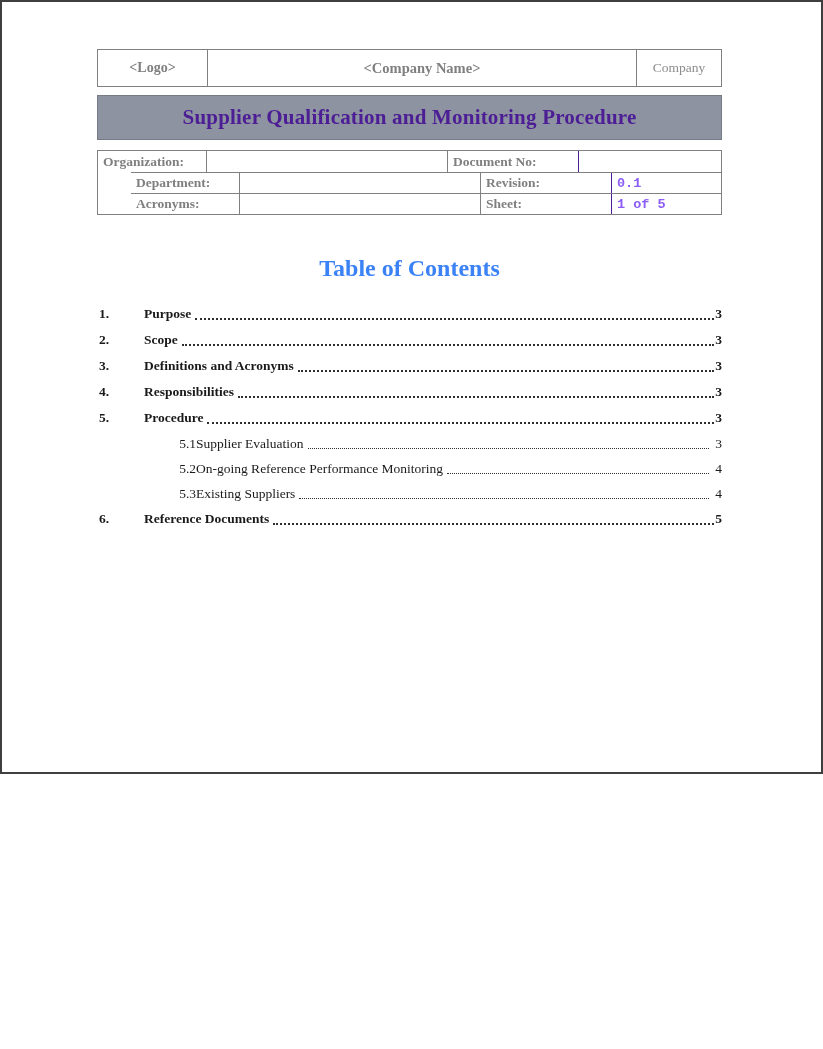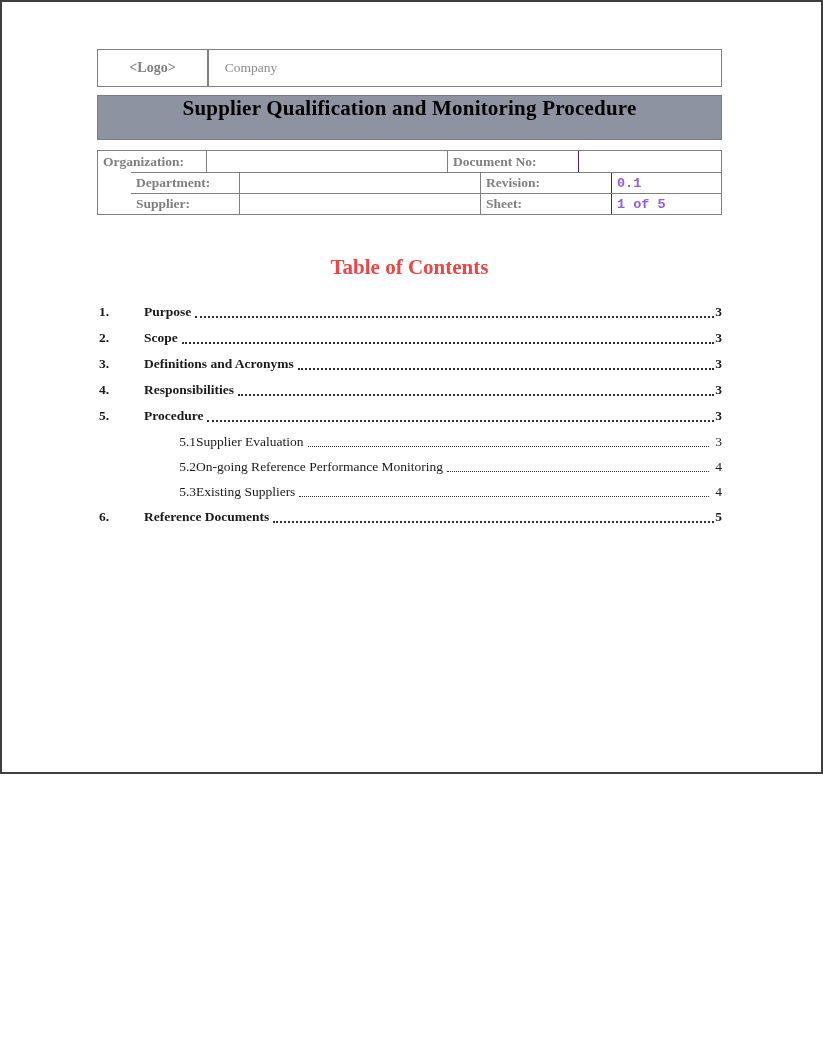--- a/index.html
+++ b/index.html
@@ -14,38 +14,38 @@
   .header-table{display:flex;height:38px;box-sizing:border-box;border:1px solid #808080;}
   .hcell{display:flex;align-items:center;justify-content:center;box-sizing:border-box;}
   .logo-cell{width:110px;border-right:1px solid #808080;color:#7f7f7f;font-weight:bold;font-size:14px;}
   .company-cell{flex:1;color:#7f7f7f;font-weight:bold;font-size:14.5px;}
   .normal-cell{width:85px;border-left:1px solid #808080;color:#8c8c8c;font-size:13.5px;}
 
   
   .banner{
     margin-top:8px;height:45px;box-sizing:border-box;
     background:#8d93a0;border:1px solid #767b85;
-    display:flex;align-items:flex-start;justify-content:center;
-    color:#000000;font-weight:bold;font-size:21px;letter-spacing:.2px;
+    display:flex;align-items:center;justify-content:center;
+    color:#4c1d95;font-weight:bold;font-size:21px;letter-spacing:.2px;
   }
 
   
   .meta-table{margin-top:10px;border:1px solid #808080;}
   .meta-row{display:flex;height:21px;box-sizing:border-box;}
   .meta-row + .meta-row{border-top:1px solid #808080;margin-left:33px;}
   .mcell{display:flex;align-items:center;box-sizing:border-box;font-size:13.5px;padding:0 0 0 5px;}
   .mlabel{color:#7f7f7f;font-weight:bold;}
   .mvalue{color:#8b5cf6;font-weight:bold;font-family:Liberation Mono, monospace;}
   .c1{width:109px;border-right:1px solid #808080;}
   .c2{width:241px;border-right:1px solid #808080;}
   .c3{width:131px;border-right:1px solid #4c1d95;}
   .c4{flex:1;}
 
   
-  .toc-title{margin:40px 0 19px;text-align:center;font-weight:bold;font-size:21px;color:#ef4444;}
+  .toc-title{margin:40px 0 19px;text-align:center;font-weight:bold;font-size:24px;color:#3b82f6;}
   .toc{padding-left:2px;}
   .toc-row{display:flex;height:26px;line-height:26px;font-size:13.5px;color:#1a1a1a;cursor:pointer;}
   .toc-row.l1{font-weight:bold;}
   .toc-row.l2{font-weight:normal;padding-left:47px;height:25px;line-height:25px;}
   .num{flex:none;width:45px;}
   .l2 .num{width:50px;text-align:right;}
   .leader{flex:1;position:relative;}
   .leader::after{
     content:"";position:absolute;left:4px;right:1px;bottom:7px;
     border-bottom:2px dotted #2e2e2e;
@@ -56,20 +56,23 @@
 </head>
 <body>
 
 <div class="page">
   <div class="content">
 
     <div class="header-table">
       <div class="hcell logo-cell">
         <span>&lt;Logo&gt;</span>
       </div>
+      <div class="hcell company-cell">
+        <span>&lt;Company Name&gt;</span>
+      </div>
       <div class="hcell normal-cell">
         <span>Company</span>
       </div>
     </div>
 
     <div class="banner">
       <span>Supplier Qualification and Monitoring Procedure</span>
     </div>
 
     <div class="meta-table">
@@ -79,21 +82,21 @@
         <div class="mcell mlabel c3">Document No:</div>
         <div class="mcell mvalue c4"></div>
       </div>
       <div class="meta-row">
         <div class="mcell mlabel c1">Department:</div>
         <div class="mcell mvalue c2"></div>
         <div class="mcell mlabel c3">Revision:</div>
         <div class="mcell mvalue c4">0.1</div>
       </div>
       <div class="meta-row">
-        <div class="mcell mlabel c1">Supplier:</div>
+        <div class="mcell mlabel c1">Acronyms:</div>
         <div class="mcell mvalue c2"></div>
         <div class="mcell mlabel c3">Sheet:</div>
         <div class="mcell mvalue c4">1 of 5</div>
       </div>
     </div>
 
     <div class="toc-title">Table of Contents</div>
 
     <div class="toc">
       <div class="toc-row l1">

